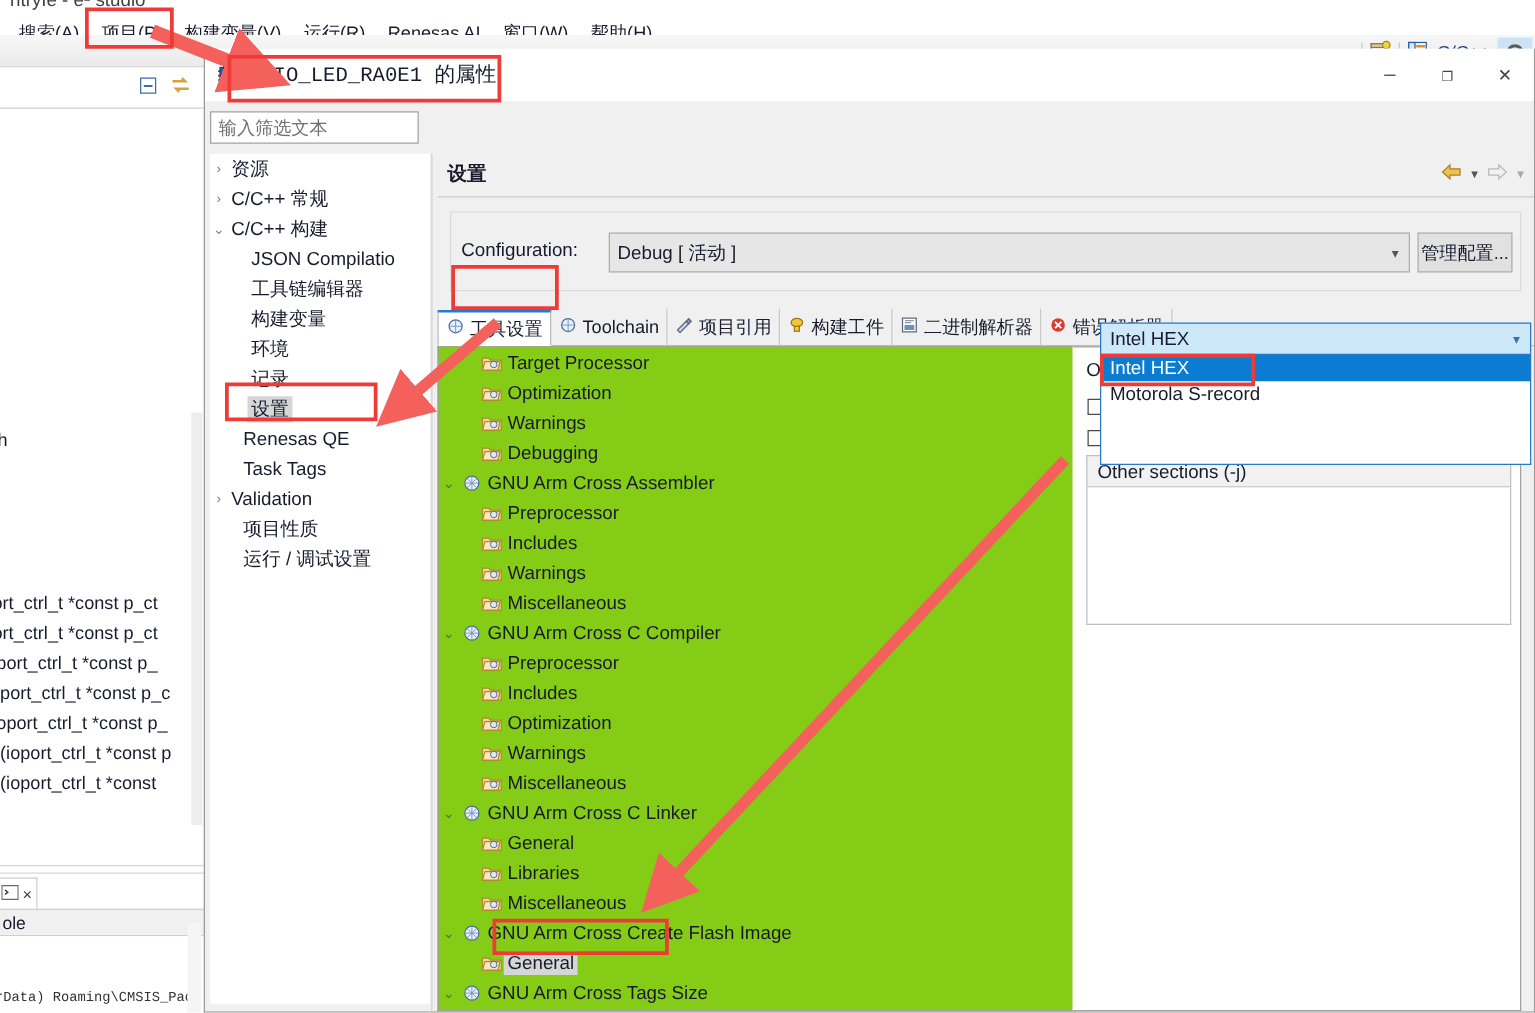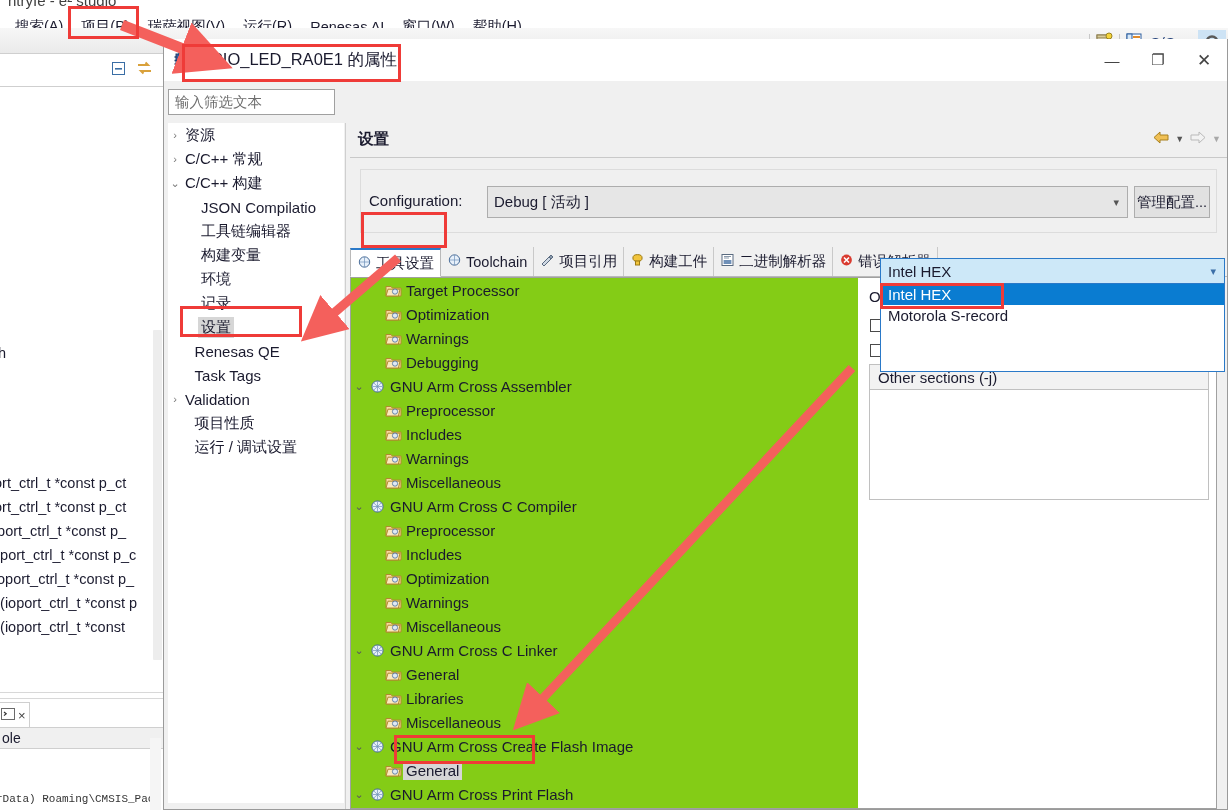--- a/index.html
+++ b/index.html
@@ -103,21 +103,21 @@
   }
   #bottom-scroll { position:absolute; left:150px; top:48px; width:11px; height:72px; background:#f5f5f5; }
 
   
   #dialog {
     position:absolute; left:163px; top:39px; width:1065px; height:771px;
     background:#f0f0f0; border:1px solid #9a9a9a; border-top:none;
   }
   #dialog-titlebar {
     position:absolute; left:0; top:0; width:1063px; height:42px;
-    background:#ffffff; display:flex; align-items:center; padding-left:8px;
+    background:#ffffff; display:flex; align-items:center; padding-left:8px;font-family:Liberation Mono, monospace;
   }
   #dialog-icon {
     width:20px; height:20px; margin-right:7px; flex:none;
     display:flex; align-items:center; justify-content:center;
   }
   #dialog-title {
     font-size:16.5px; color:#1a1a2e; white-space:nowrap;
   }
   #dialog-winbtns {
     position:absolute; right:0; top:0; height:42px; display:flex; align-items:center;
@@ -279,21 +279,21 @@
 
 <div id="ide-root">
 
   <div id="ide-titlebar-strip">
     <span class="cut">ntryIe - e² studio</span>
   </div>
 
   <div id="ide-menubar">
     <div class="menu-item">搜索(A)</div>
     <div class="menu-item">项目(P)</div>
-    <div class="menu-item">瑞萨视图(V)</div>
+    <div class="menu-item">构建变量(V)</div>
     <div class="menu-item">运行(R)</div>
     <div class="menu-item">Renesas AI</div>
     <div class="menu-item">窗口(W)</div>
     <div class="menu-item">帮助(H)</div>
   </div>
 
   <div id="ide-toolbar-2"></div>
 
   <div id="ide-perspective">
     <span style="font-size:15px;font-style:normal;color:#4a4a4a;">○</span>
@@ -768,21 +768,21 @@
           <span class="lb">General</span>
         </div>
         <div class="tt-row">
           <span class="tw" style="margin-left: 0px;">⌄</span>
           <span class="ic">
             <svg width="17" height="15" viewBox="0 0 17 15">
               <circle cx="8.5" cy="7.5" r="5.6" fill="#e7f0fa" stroke="#4a6d99"></circle>
               <path d="M3.5 7.5h10M8.5 2v11M4.6 3.8l7.8 7.4M12.4 3.8l-7.8 7.4" stroke="#6f90b8" stroke-width="0.7" fill="none"></path>
             </svg>
           </span>
-          <span class="lb">GNU Arm Cross Print Flash</span>
+          <span class="lb">GNU Arm Cross Tags Size</span>
         </div>
         <div class="tt-row">
           <span class="tw" style="margin-left: 16px;"></span>
           <span class="lb">General</span>
         </div>
       </div>
     <div id="tool-tree-scroll"></div>
 
     <div id="opt-panel">
       <span id="opt-label-output">Output file format (-O)</span>

